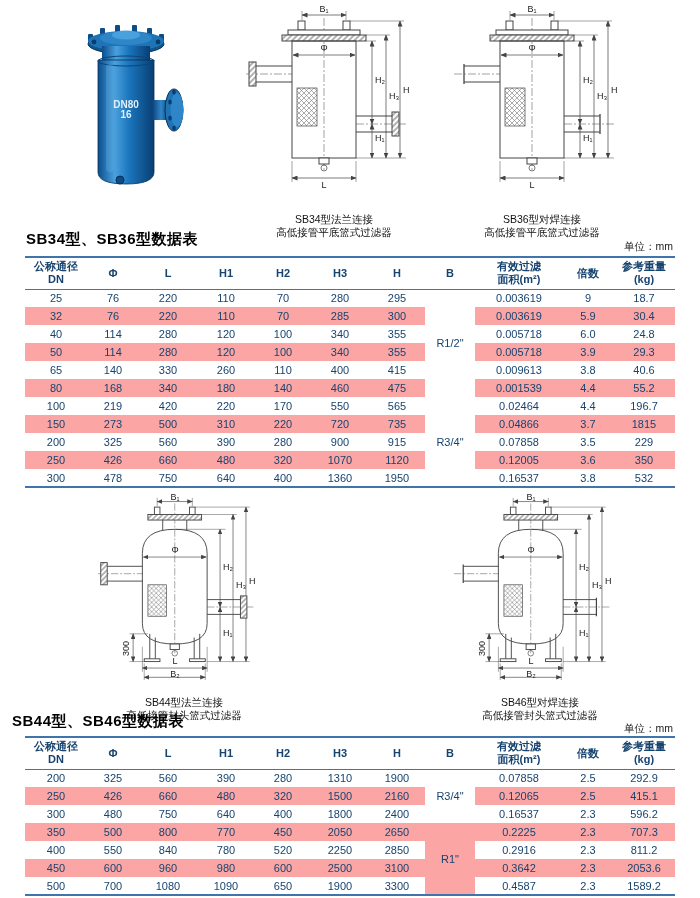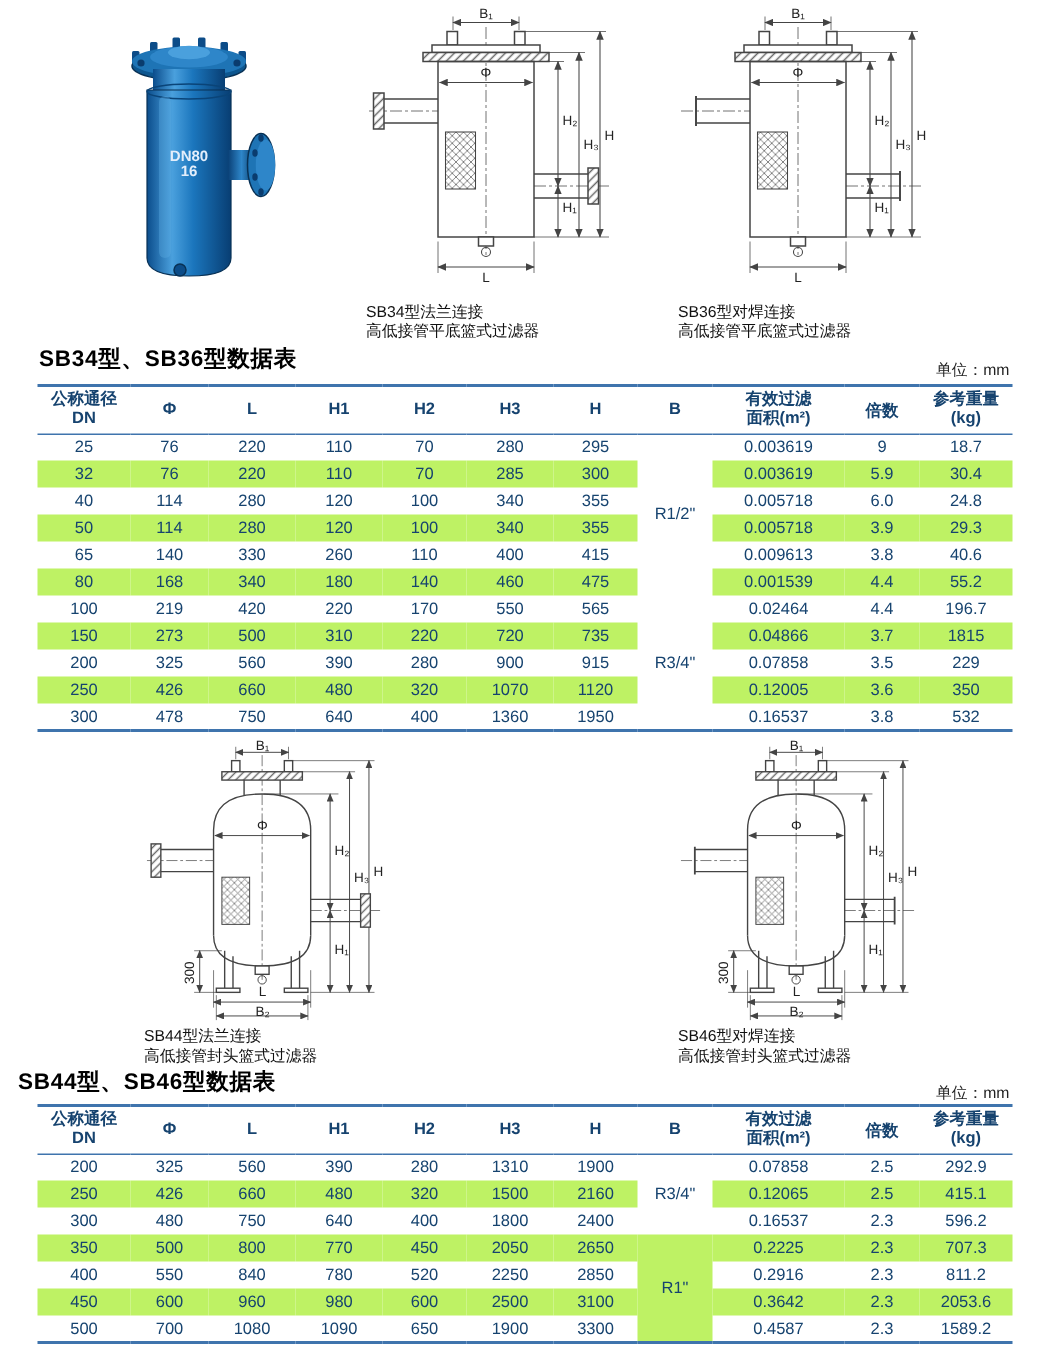--- a/index.html
+++ b/index.html
@@ -5,36 +5,36 @@
   * { box-sizing: border-box; }
   html,body { margin:0; padding:0; }
   body {
     width:700px; height:898px; background:#ffffff; position:relative; overflow:hidden;
     font-family:"Liberation Sans","DejaVu Sans",sans-serif; color:#111;
   }
   .abs { position:absolute; }
   .drawing { position:relative; }
   .dl { position:absolute; font-size:9px; line-height:1; color:#222; white-space:nowrap; }
   .dl.rot { transform:rotate(-90deg); transform-origin:left top; }
-  .cap { text-align:left; font-size:10.5px; line-height:13px; color:#111; margin-top:4px; }
+  .cap { text-align:center; font-size:10.5px; line-height:13px; color:#111; margin-top:15px; }
   .sec-title { font-size:15px; font-weight:bold; color:#000; letter-spacing:0.5px; }
   .unit { font-size:10.5px; color:#222; }
 
   table.dt {
     border-collapse:collapse; table-layout:fixed; width:650px;
     font-size:11px; color:#16436f;
     border-top:2px solid #3f74ad; border-bottom:2px solid #3f74ad;
   }
   .dt thead th {
     font-weight:bold; height:32px; vertical-align:middle; text-align:center;
     padding:1px 0; border-bottom:1.5px solid #3f74ad; color:#16436f;
   }
   .dt thead th span { display:block; line-height:13px; }
   .dt td { height:18px; text-align:center; padding:0 2px; line-height:14px; }
-  .dt tr.alt { background:#bef264; }
+  .dt tr.alt { background:#fca5a5; }
   .dt td.bcell { background:transparent; }
 
   .hero { position:relative; }
   .hero-lbl { position:absolute; color:#e3eefb; font-weight:bold; font-size:10px; line-height:1; transform:translateX(-50%); }
 </style>
 </head>
 <body>
 
 <svg width="0" height="0" style="position:absolute" aria-hidden="true">
   <defs>

